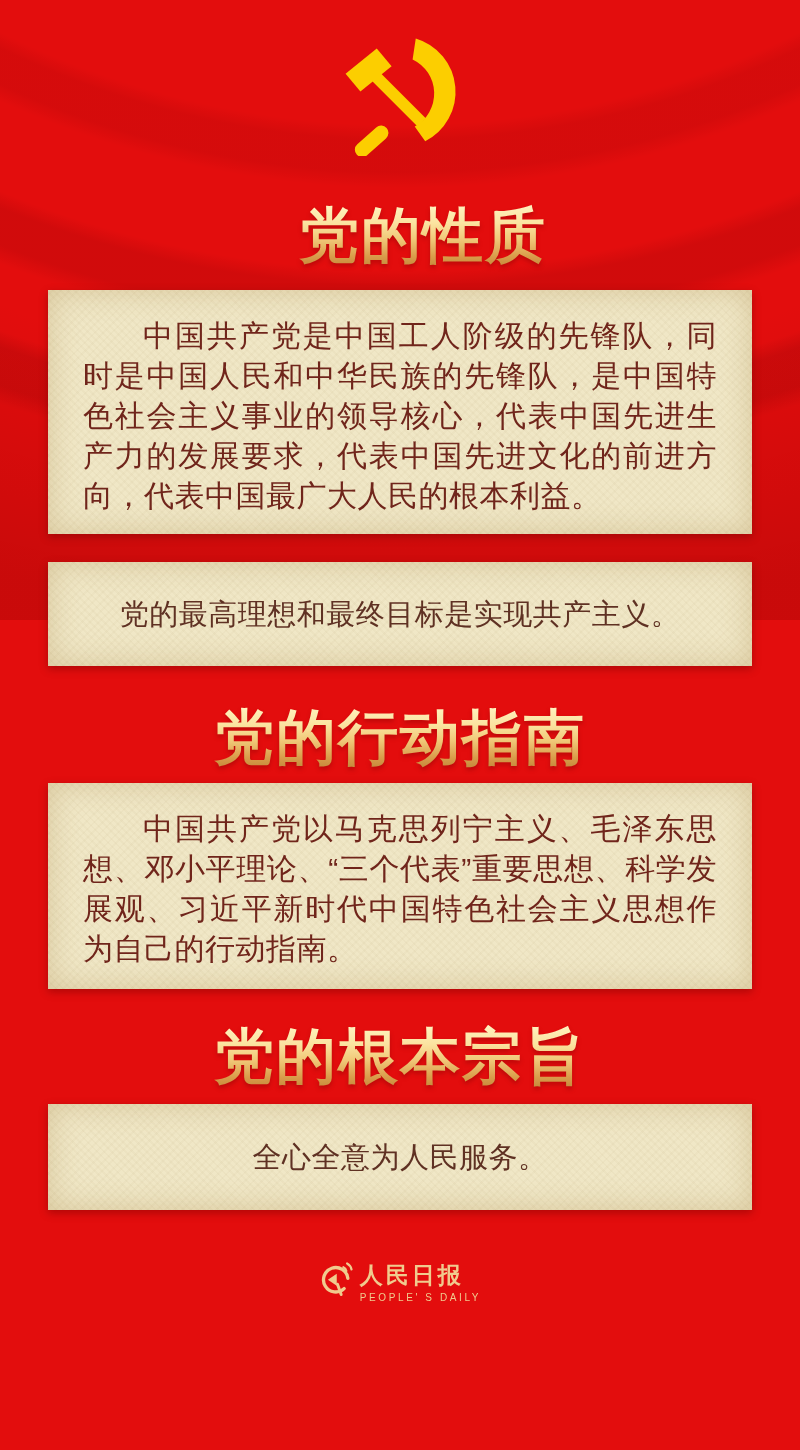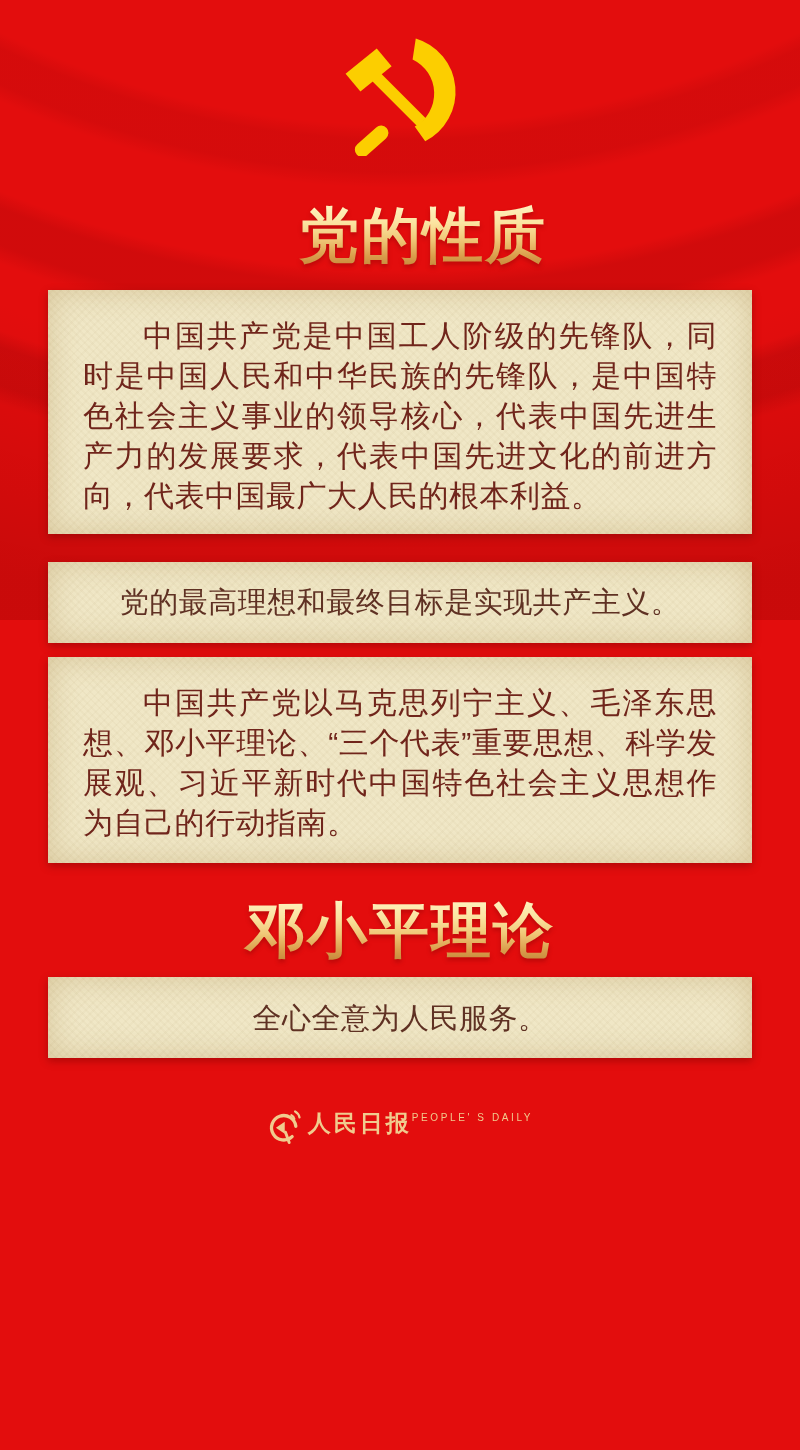--- a/index.html
+++ b/index.html
@@ -73,33 +73,33 @@
     display:flex;align-items:center;justify-content:center;
   }
   .panel.center-panel .para{
     padding:0 20px;
     text-indent:0;
     text-align:center;
     font-size:29px;
     color:#5f3123;
   }
   .panel-1{margin-top:22px;min-height:188px;}
-  .panel-2{margin-top:28px;height:81px;}
+  .panel-2{margin-top:28px;height:104px;}
   .panel-3{margin-top:14px;min-height:150px;}
   .panel-3 .para{padding-bottom:20px;}
-  .panel-4{margin-top:15px;height:81px;}
+  .panel-4{margin-top:15px;height:106px;}
   .footer{
     position:relative;z-index:2;
     margin-top:50px;
     display:flex;flex-direction:column;align-items:center;
   }
   .brand{
     display:flex;align-items:flex-start;gap:7px;
   }
-  .brand-text-col{display:flex;flex-direction:row;align-items:flex-start;}
+  .brand-text-col{display:flex;flex-direction:column;align-items:flex-start;}
   .brand-cn{
     font-size:23px;font-weight:bold;
     color:#f0cb8e;
     letter-spacing:3px;
     line-height:1.1;
     margin-top:3px;
   }
   .brand-en{
     font-size:10px;
     color:#f0cb8e;
@@ -128,25 +128,26 @@
 
   <div class="heading h1">党的性质</div>
   <div class="panel panel-1">
     <p class="para">中国共产党是中国工人阶级的先锋队，同时是中国人民和中华民族的先锋队，是中国特色社会主义事业的领导核心，代表中国先进生产力的发展要求，代表中国先进文化的前进方向，代表中国最广大人民的根本利益。</p>
   </div>
 
   <div class="panel panel-2 center-panel">
     <p class="para">党的最高理想和最终目标是实现共产主义。</p>
   </div>
 
+  <div class="heading h3">党的行动指南</div>
   <div class="panel panel-3">
     <p class="para">中国共产党以马克思列宁主义、毛泽东思想、邓小平理论、“三个代表”重要思想、科学发展观、习近平新时代中国特色社会主义思想作为自己的行动指南。</p>
   </div>
 
-  <div class="heading h4">邓小平理论</div>
+  <div class="heading h4">党的根本宗旨</div>
   <div class="panel panel-4 center-panel">
     <p class="para">全心全意为人民服务。</p>
   </div>
 
   <div class="footer">
     <div class="brand">
       <svg width="34" height="38" viewBox="0 0 46 50" xmlns="http://www.w3.org/2000/svg" aria-hidden="true">
 
         <path d="M34,38 A16.5,16.5 0 1 1 39,24" fill="none" stroke="#f0cb8e" stroke-width="4.5" stroke-linecap="round"></path>
 

